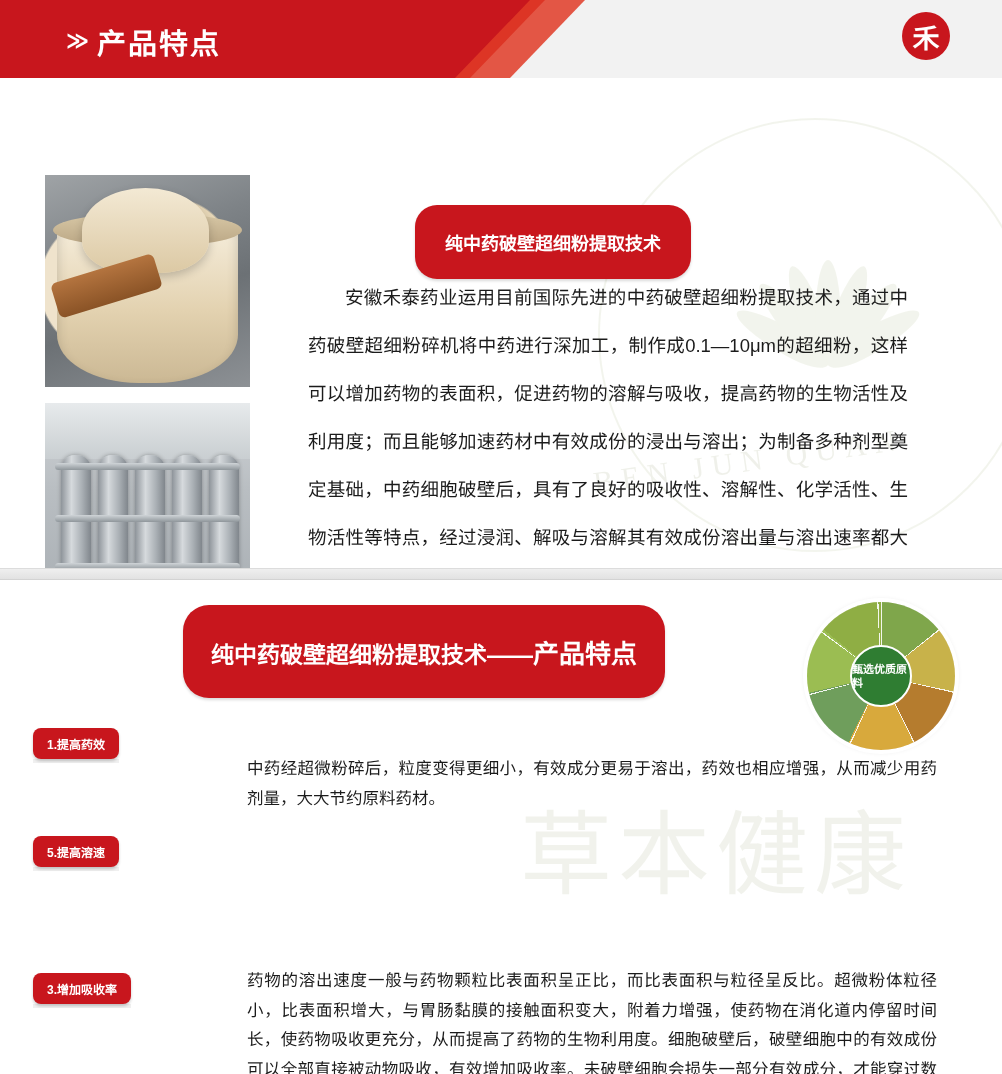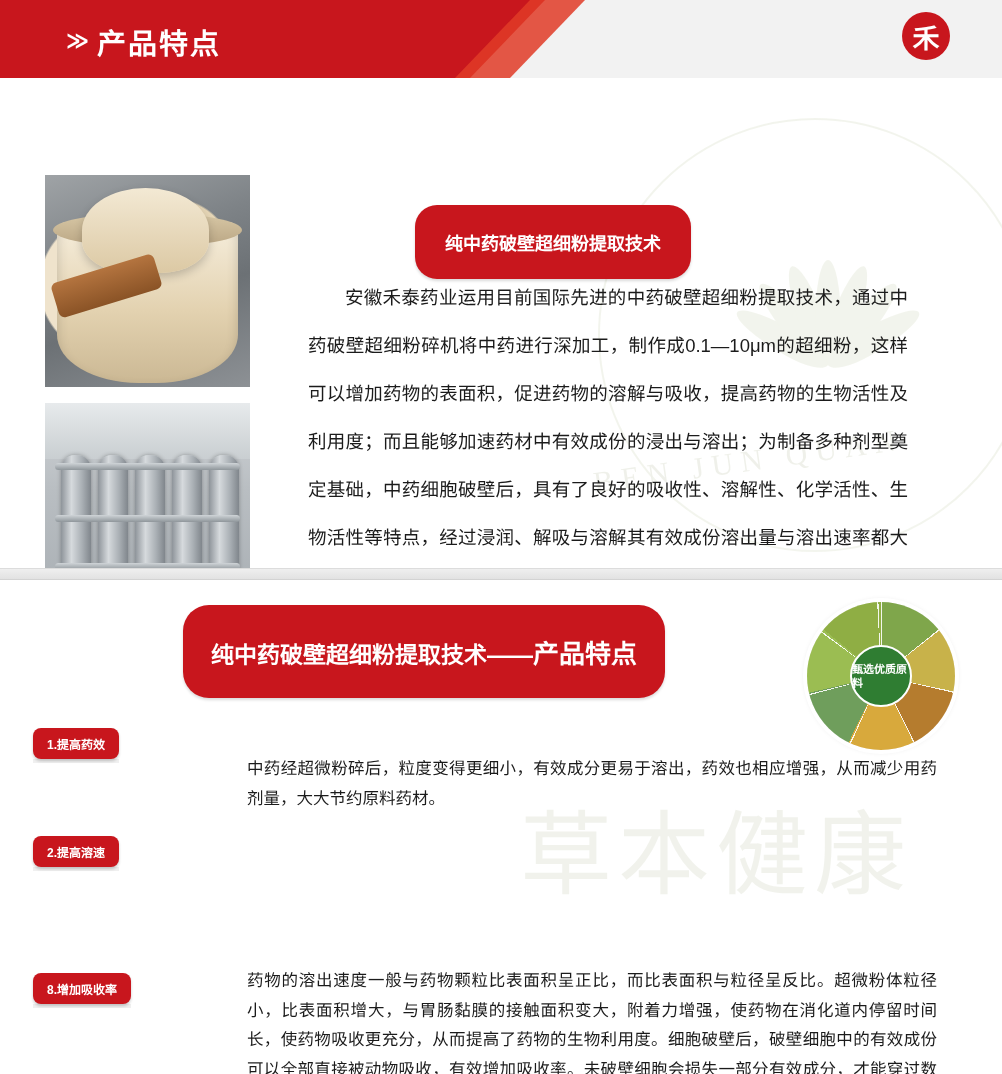--- a/index.html
+++ b/index.html
@@ -293,17 +293,17 @@
     <span>纯中药破壁超细粉提取技术——</span><span class="big">产品特点</span>
   </div>
 
   <div class="wheel">
     <div class="wheel-center">甄选优质原料</div>
   </div>
 
   <div class="tag" style="top:148px">1.提高药效</div>
   <div class="para" style="top:138px">中药经超微粉碎后，粒度变得更细小，有效成分更易于溶出，药效也相应增强，从而减少用药剂量，大大节约原料药材。</div>
 
-  <div class="tag" style="top:256px">2.提高溶速</div>
-
-  <div class="tag" style="top:393px">8.增加吸收率</div>
+  <div class="tag" style="top:256px">5.提高溶速</div>
+
+  <div class="tag" style="top:393px">3.增加吸收率</div>
   <div class="para" style="top:350px">药物的溶出速度一般与药物颗粒比表面积呈正比，而比表面积与粒径呈反比。超微粉体粒径小，比表面积增大，与胃肠黏膜的接触面积变大，附着力增强，使药物在消化道内停留时间长，使药物吸收更充分，从而提高了药物的生物利用度。细胞破壁后，破壁细胞中的有效成份可以全部直接被动物吸收，有效增加吸收率。未破壁细胞会损失一部分有效成分，才能穿过数个甚至数十个细胞壁才能进入动物体内，这一部分只能白白扔掉。</div>
 </div>
 
 </body></html>

